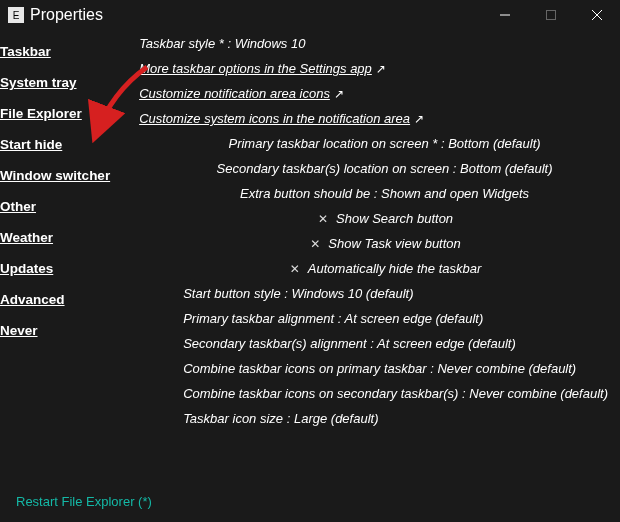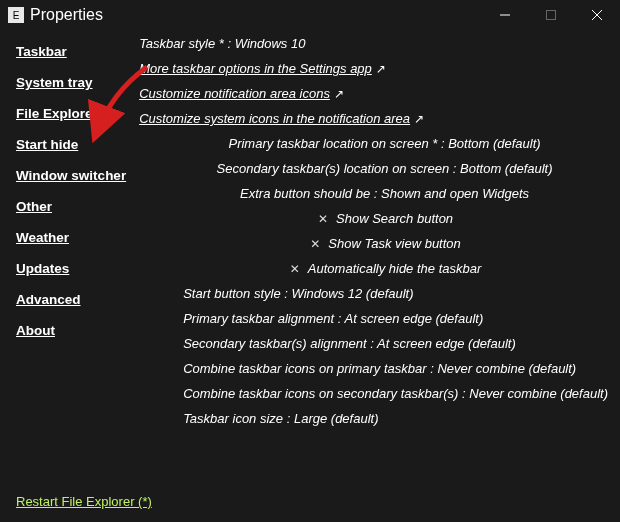--- a/index.html
+++ b/index.html
@@ -56,21 +56,21 @@
       stroke: currentColor;
       fill: none;
     }
     .content {
       display: flex;
       height: calc(100% - 30px - 42px);
       padding-top: 6px;
     }
     .sidebar {
       width: 150px;
-      padding-left: 16px;
+      padding-left: 0;
       display: flex;
       flex-direction: column;
     }
     .sidebar-item {
       color: #fff;
       font-size: 13.5px;
       font-weight: 600;
       text-decoration: underline;
       padding: 8px 0;
       cursor: pointer;
@@ -119,23 +119,22 @@
       position: absolute;
       bottom: 0;
       left: 0;
       right: 0;
       height: 42px;
       display: flex;
       align-items: center;
       padding-left: 16px;
     }
     .footer-link {
-      color: #bef264;
+      color: #14b8a6;
       font-size: 13px;
-      text-decoration: underline;
       cursor: pointer;
     }
     .annotation-arrow {
       position: absolute;
       left: 82px;
       top: 62px;
       pointer-events: none;
     }
   </style>
 </head>
@@ -168,21 +167,21 @@
   <div class="sidebar" id="sidebar">
       <div class="sidebar-item"><span>Taskbar</span></div>
       <div class="sidebar-item"><span>System tray</span></div>
       <div class="sidebar-item"><span>File Explorer</span></div>
       <div class="sidebar-item"><span>Start hide</span></div>
       <div class="sidebar-item"><span>Window switcher</span></div>
       <div class="sidebar-item"><span>Other</span></div>
       <div class="sidebar-item"><span>Weather</span></div>
       <div class="sidebar-item"><span>Updates</span></div>
       <div class="sidebar-item"><span>Advanced</span></div>
-      <div class="sidebar-item"><span>About</span></div>
+      <div class="sidebar-item"><span>Never</span></div>
     </div>
   <div class="main" id="main">
       <div class="setting-row">
         <span class="label"><span>Taskbar style *</span> : <span>Windows 10</span></span>
       </div>
       <div class="setting-row link-row">
         <span class="label">More taskbar options in the Settings app</span>
         <span class="arrow-ext">↗</span>
       </div>
       <div class="setting-row link-row">
@@ -208,21 +207,21 @@
       </div>
       <div class="setting-row indent-1">
         <span class="check-x">✕</span>
         <span class="label">Show Task view button</span>
       </div>
       <div class="setting-row indent-1">
         <span class="check-x">✕</span>
         <span class="label">Automatically hide the taskbar</span>
       </div>
       <div class="setting-row indent-2">
-        <span class="label"><span>Start button style</span> : <span>Windows 12 (default)</span></span>
+        <span class="label"><span>Start button style</span> : <span>Windows 10 (default)</span></span>
       </div>
       <div class="setting-row indent-2">
         <span class="label"><span>Primary taskbar alignment</span> : <span>At screen edge (default)</span></span>
       </div>
       <div class="setting-row indent-2">
         <span class="label"><span>Secondary taskbar(s) alignment</span> : <span>At screen edge (default)</span></span>
       </div>
       <div class="setting-row indent-2">
         <span class="label"><span>Combine taskbar icons on primary taskbar</span> : <span>Never combine (default)</span></span>
       </div>

